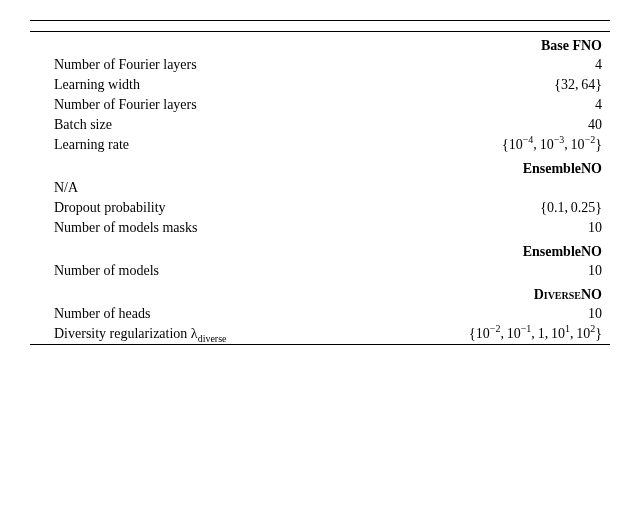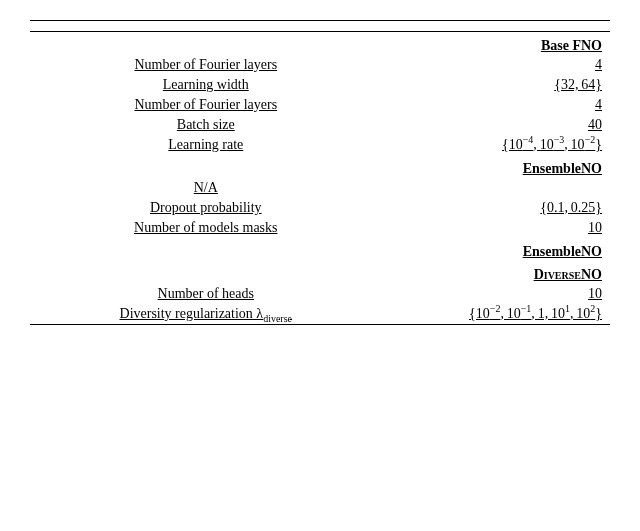--- a/index.html
+++ b/index.html
@@ -14,21 +14,20 @@
       font-size: 14px;
       color: #000;
       width: 640px;
       min-height: 531px;
       padding: 20px 30px;
     }
 
     table {
       width: 100%;
       border-collapse: collapse;
-      text-decoration: underline;
     }
 
     thead tr th {
       font-weight: normal;
       padding: 4px 8px 6px 8px;
       border-top: 1.5px solid #000;
       border-bottom: 1px solid #000;
     }
 
     thead tr th:first-child {
@@ -38,21 +37,21 @@
     thead tr th:last-child {
       text-align: right;
     }
 
     tbody tr td {
       padding: 2px 8px;
       vertical-align: baseline;
     }
 
     tbody tr td:first-child {
-      text-align: center;
+      text-align: left;
     }
 
     tbody tr td:last-child {
       text-align: right;
     }
 
     .section-header td {
       font-weight: bold;
       padding-top: 6px;
       padding-bottom: 1px;
@@ -131,20 +130,24 @@
       <td>{0.1, 0.25}</td>
     </tr>
     <tr class="indented">
       <td>Number of models masks</td>
       <td>10</td>
     </tr>
 
     <tr class="section-header">
       <td colspan="2">EnsembleNO</td>
     </tr>
+    <tr class="indented">
+      <td>Number of models</td>
+      <td>10</td>
+    </tr>
 
     <tr class="section-header">
       <td colspan="2"><span class="small-caps">Diverse</span>NO</td>
     </tr>
     <tr class="indented">
       <td>Number of heads</td>
       <td>10</td>
     </tr>
     <tr class="indented table-bottom">
       <td>Diversity regularization λ<sub>diverse</sub></td>

